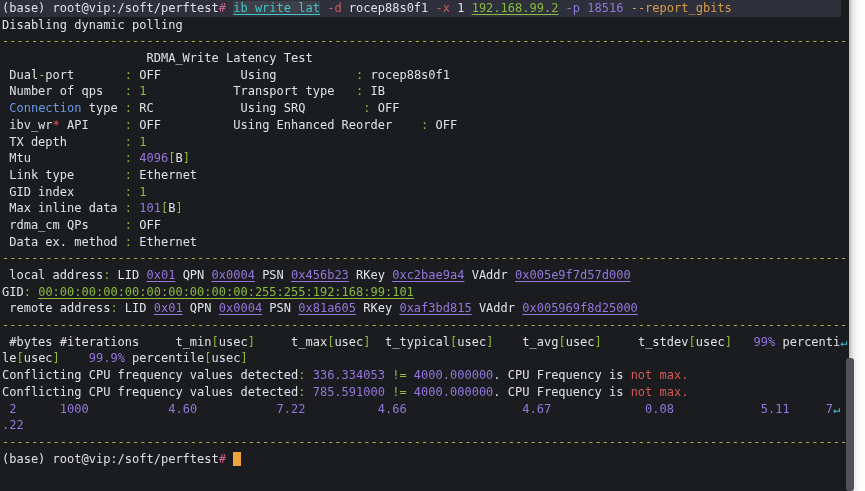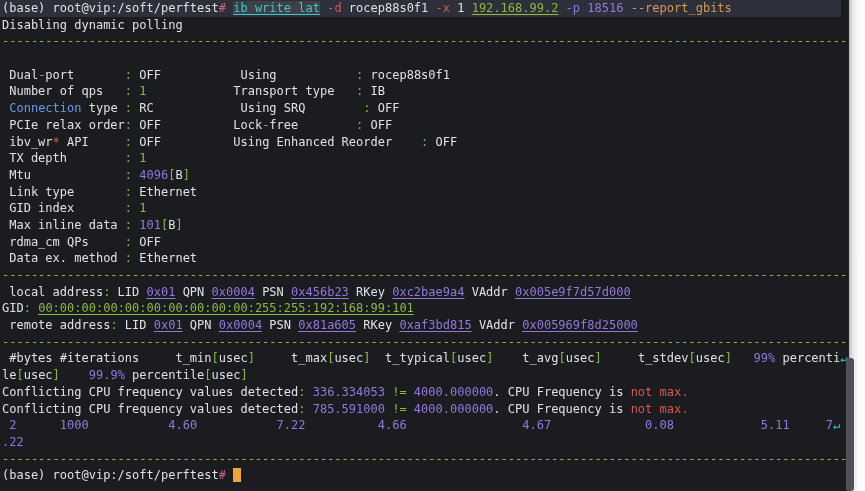--- a/index.html
+++ b/index.html
@@ -24,25 +24,24 @@
   .thumb{position:absolute;left:846px;top:358px;width:8px;height:133px;background:var(--thumb);border-radius:3px;}
 </style>
 </head>
 <body>
 
 <div class="window">
   <div class="screen">
       <div class="line hl"><span>(base) root@vip:/soft/perftest</span><span class="c-pk">#</span><span> </span><span class="c-c cmd">ib_write_lat</span><span> </span><span class="c-r">-d</span><span> rocep88s0f1 </span><span class="c-r">-x</span><span> 1 </span><span class="c-g u">192.168.99.2</span><span> </span><span class="c-p">-p</span><span> </span><span class="c-p">18516</span><span> </span><span class="c-o">--report_gbits</span></div>
       <div class="line"><span>Disabling dynamic polling</span></div>
       <div class="line"><span class="c-dash">---------------------------------------------------------------------------------------------------------------------</span></div>
-      <div class="line"><span>                    </span></div>
+      <div class="line"><span>                    </span><span>RDMA_Write Latency Test</span></div>
       <div class="line"><span> Dual</span><span class="c-g">-</span><span>port</span><span>       </span><span class="c-g">:</span><span> OFF</span><span>           </span><span>Using</span><span>           </span><span class="c-g">:</span><span> rocep88s0f1</span></div>
       <div class="line"><span> Number of qps</span><span>   </span><span class="c-g">:</span><span> </span><span class="c-g">1</span><span>            </span><span>Transport type</span><span>   </span><span class="c-g">:</span><span> IB</span></div>
       <div class="line"><span> </span><span class="c-b">Connection</span><span> type </span><span class="c-g">:</span><span> RC</span><span>            </span><span>Using SRQ</span><span>        </span><span class="c-g">:</span><span> OFF</span></div>
-      <div class="line"><span> PCIe relax order</span><span class="c-g">:</span><span> OFF</span><span>          </span><span>Lock</span><span class="c-g">-</span><span>free</span><span>        </span><span class="c-g">:</span><span> OFF</span></div>
       <div class="line"><span> ibv_wr</span><span class="c-r">*</span><span> API</span><span>     </span><span class="c-g">:</span><span> OFF</span><span>          </span><span>Using Enhanced Reorder</span><span>    </span><span class="c-g">:</span><span> OFF</span></div>
       <div class="line"><span> TX depth</span><span>        </span><span class="c-g">:</span><span> </span><span class="c-g">1</span></div>
       <div class="line"><span> Mtu</span><span>             </span><span class="c-g">:</span><span> </span><span class="c-p">4096</span><span class="c-g">[</span><span>B</span><span class="c-g">]</span></div>
       <div class="line"><span> Link type</span><span>       </span><span class="c-g">:</span><span> Ethernet</span></div>
       <div class="line"><span> GID index</span><span>       </span><span class="c-g">:</span><span> </span><span class="c-g">1</span></div>
       <div class="line"><span> Max inline data</span><span> </span><span class="c-g">:</span><span> </span><span class="c-p">101</span><span class="c-g">[</span><span>B</span><span class="c-g">]</span></div>
       <div class="line"><span> rdma_cm QPs</span><span>     </span><span class="c-g">:</span><span> OFF</span></div>
       <div class="line"><span> Data ex. method</span><span> </span><span class="c-g">:</span><span> Ethernet</span></div>
       <div class="line"><span class="c-dash">---------------------------------------------------------------------------------------------------------------------</span></div>
       <div class="line"><span> local address</span><span class="c-g">:</span><span> LID </span><span class="c-p u">0x01</span><span> QPN </span><span class="c-p u">0x0004</span><span> PSN </span><span class="c-p u">0x456b23</span><span> RKey </span><span class="c-p u">0xc2bae9a4</span><span> VAddr </span><span class="c-p u">0x005e9f7d57d000</span></div>

